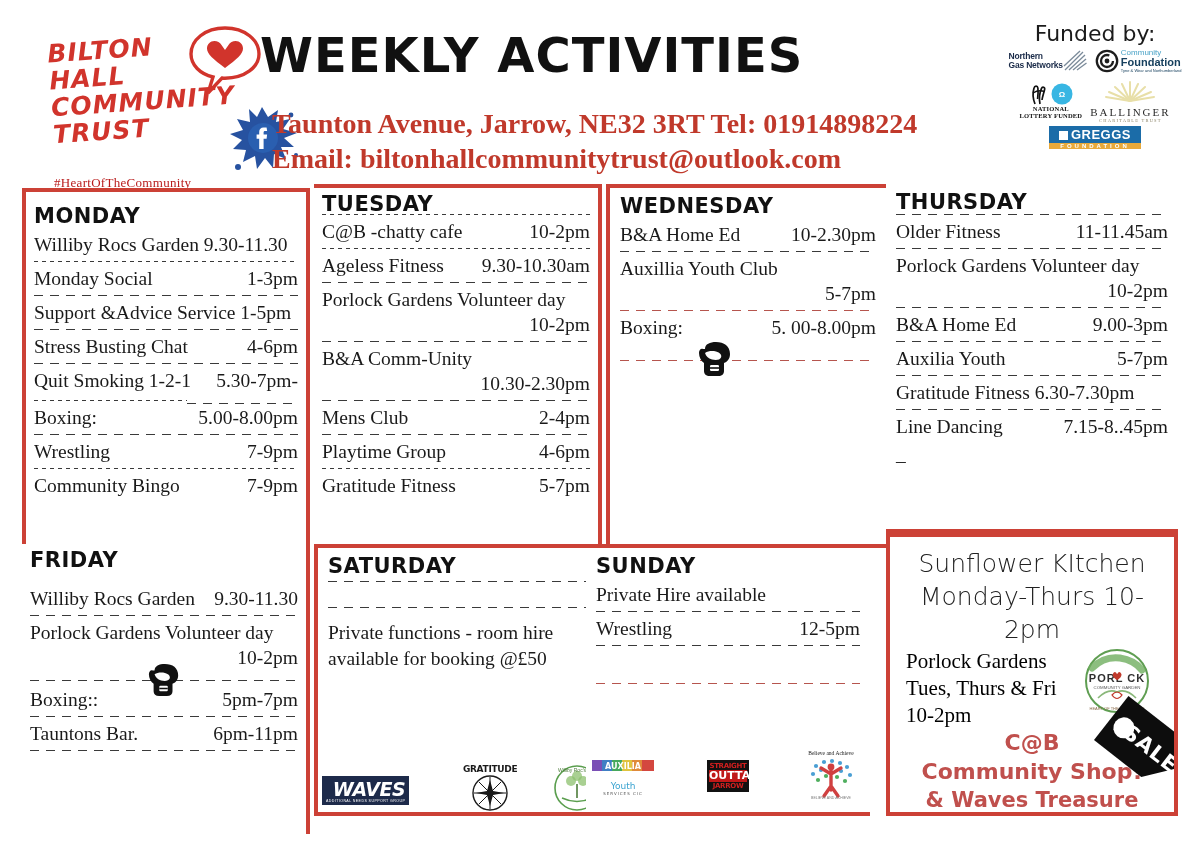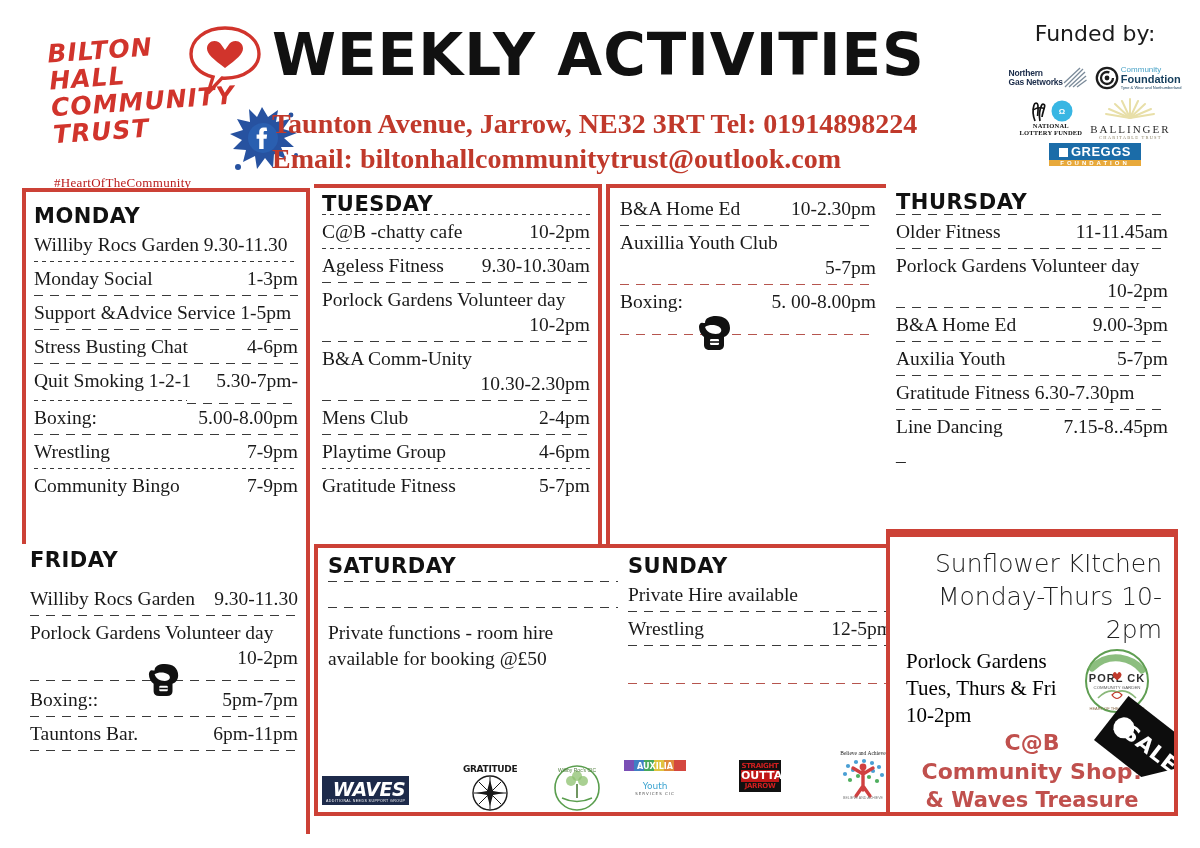--- a/index.html
+++ b/index.html
@@ -23,23 +23,23 @@
   .logo-words div{white-space:nowrap;}
   .hashtag{
     position:absolute;left:14px;top:157px;
     font-family:"Liberation Serif", serif;
     font-size:13px;color:#b91c1c;letter-spacing:.3px;
   }
   .heart-bubble{position:absolute;left:145px;top:5px;width:80px;height:80px;}
   .fb-splat{position:absolute;left:188px;top:85px;width:72px;height:72px;}
 
   .title{
-    position:absolute;left:272px;top:24px;
+    position:absolute;left:260px;top:24px;
     font-family:"DejaVu Sans", sans-serif;
-    font-weight:bold;font-size:58px;color:#111;
+    font-weight:bold;font-size:48px;color:#111;
     letter-spacing:1px;line-height:62px;
   }
   .addr{
     position:absolute;left:272px;top:106px;
     font-family:"Liberation Serif", serif;
     font-weight:bold;font-size:28px;color:#c0392b;
     line-height:35px;white-space:nowrap;
   }
   .addr2{
     position:absolute;left:272px;top:141px;
@@ -47,21 +47,21 @@
     font-weight:bold;font-size:28px;color:#c0392b;
     line-height:35px;white-space:nowrap;
   }
 
   .funders{position:absolute;left:1000px;top:22px;width:190px;height:162px;}
   .funded-by{
     font-family:"DejaVu Sans", sans-serif;
     font-size:22px;color:#1b1b1b;text-align:center;
     line-height:24px;
   }
-  .fund-row{display:flex;align-items:center;justify-content:center;gap:8px;margin-top:20px;}
+  .fund-row{display:flex;align-items:center;justify-content:center;gap:8px;margin-top:3px;}
   .fund-logo{font-family:"Liberation Sans", sans-serif;}
   .ngn{font-size:8.5px;font-weight:bold;color:#1a2b49;line-height:9.5px;letter-spacing:-.2px;text-align:left;}
   .ngn-rays{display:inline-block;vertical-align:middle;}
   .cf{display:flex;align-items:center;gap:2px;}
   .cf-txt{text-align:left;}
   .cf-c{font-size:8px;color:#4aa3c7;line-height:8px;}
   .cf-f{font-size:11px;font-weight:bold;color:#17405e;line-height:11px;}
   .cf-sub{font-size:4px;color:#17405e;line-height:5px;}
   .lottery{text-align:center;}
   .lot-txt{font-size:6.5px;font-weight:bold;color:#111;line-height:7.5px;letter-spacing:.2px;}
@@ -123,21 +123,21 @@
   .aux-s{font-size:4px;color:#555;letter-spacing:1px;}
   .outta{background:#111;padding:2px;width:38px;text-align:center;}
   .outta-l{font-family:"DejaVu Sans", sans-serif;font-weight:bold;font-size:7px;color:#d21f1f;line-height:8px;letter-spacing:-.3px;}
   .outta-m{font-family:"DejaVu Sans", sans-serif;font-weight:bold;font-size:11px;color:#fff;background:#c01818;line-height:12px;}
   .ba{text-align:center;}
 
   
   .sun{position:absolute;box-sizing:border-box;}
   .sun-l1,.sun-l2{
     font-family:"DejaVu Sans", sans-serif;
-    font-size:25px;color:#222;text-align:right;line-height:33px;
+    font-size:25px;color:#222;text-align:center;line-height:33px;
     font-weight:300;
   }
   .porlock-txt{
     font-family:"Liberation Serif", serif;font-size:21px;color:#000000;line-height:27px;
   }
   .cab{font-family:"DejaVu Sans", sans-serif;font-weight:bold;color:#c0504d;
     font-size:22px;text-align:center;line-height:29px;}
   .cab.sm{font-size:21px;}
   .sale-tag{position:absolute;}
 </style>
@@ -330,20 +330,21 @@
         </div>
       <div class="dash fine"></div>
       <div class="row">
           <span class="nm">Gratitude Fitness</span>
           <span class="tm">5-7pm</span>
         </div>
     </div>
   </div>
 
   <div class="panel bd" style="left:606px;top:184px;width:284px;height:364px;padding:6px 10px 0 10px;">
+    <div class="day-head">WEDNESDAY</div>
     <div class="rows">
       <div class="row">
           <span class="nm">B&amp;A Home Ed</span>
           <span class="tm">10-2.30pm</span>
         </div>
       <div class="dash"></div>
       <div class="row stack"><span class="nm">Auxillia   Youth Club</span><span class="tm">5-7pm</span></div>
       <div class="dash red"></div>
       <div class="row">
           <span class="nm">Boxing:</span>
@@ -461,21 +462,21 @@
           <circle cx="19" cy="17" r="5" fill="#8cc06e" opacity=".75"></circle>
           <circle cx="31" cy="17" r="5" fill="#8cc06e" opacity=".75"></circle>
           <circle cx="25" cy="12" r="5" fill="#8cc06e" opacity=".75"></circle>
           <path d="M10 34 Q25 41 40 34" fill="none" stroke="#5a9e4e" stroke-width="1.4"></path>
           <text x="25" y="8" font-size="5" fill="#4d7c3a" text-anchor="middle" font-family="Liberation Sans, sans-serif">Williby Roc's CIC</text>
         </svg>
       </div>
     </div>
   </div>
 
-  <div class="panel bd" style="left:618px;top:544px;width:284px;height:272px;padding:6px 10px 0 10px;border-left:none;border-right:none;">
+  <div class="panel bd" style="left:586px;top:544px;width:284px;height:272px;padding:6px 10px 0 10px;border-left:none;border-right:none;">
     <div class="day-head">SUNDAY</div>
     <div class="rows">
       <div class="row">
           <span class="nm">Private Hire available</span>
         </div>
       <div class="dash"></div>
       <div class="row">
           <span class="nm">Wrestling</span>
           <span class="tm">12-5pm</span>
         </div>

